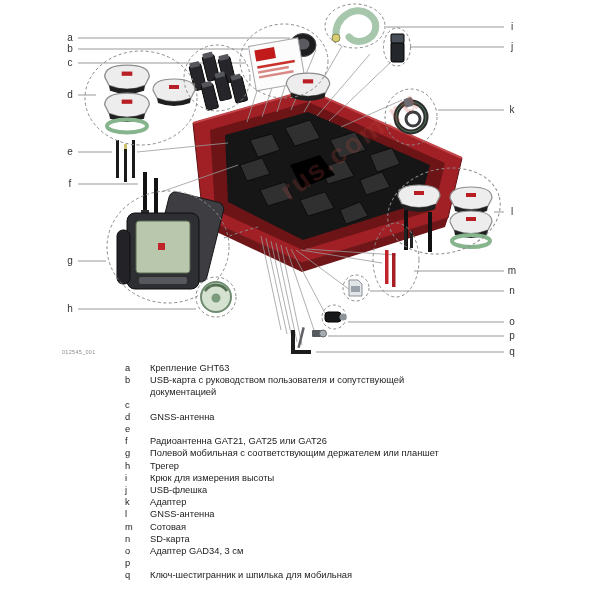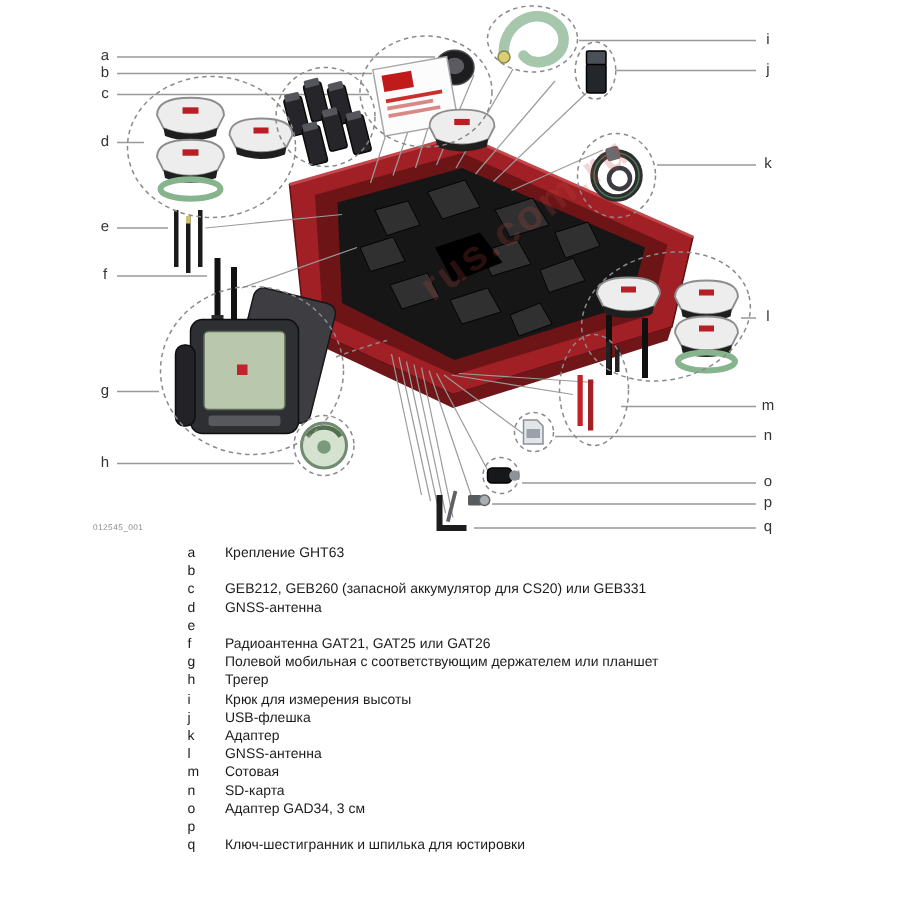--- a/index.html
+++ b/index.html
@@ -250,24 +250,25 @@
   <div class="watermark">rus.com.ru</div>
   <div class="figure-id">012545_001</div>
 
   <div id="legend">
       <div class="legend-row">
         <span class="legend-key">a</span>
         <span class="legend-label">Крепление GHT63</span>
       </div>
       <div class="legend-row">
         <span class="legend-key">b</span>
+        <span class="legend-label">USB-карта с руководством пользователя и сопутствующей
+документацией</span>
       </div>
       <div class="legend-row">
         <span class="legend-key">c</span>
-        <span class="legend-label">GEB212, GEB260 (запасной аккумулятор для CS20) или GEB331</span>
       </div>
       <div class="legend-row">
         <span class="legend-key">d</span>
         <span class="legend-label">GNSS-антенна</span>
       </div>
       <div class="legend-row">
         <span class="legend-key">e</span>
       </div>
       <div class="legend-row">
         <span class="legend-key">f</span>
@@ -307,17 +308,17 @@
       </div>
       <div class="legend-row">
         <span class="legend-key">o</span>
         <span class="legend-label">Адаптер GAD34, 3 см</span>
       </div>
       <div class="legend-row">
         <span class="legend-key">p</span>
       </div>
       <div class="legend-row">
         <span class="legend-key">q</span>
-        <span class="legend-label">Ключ-шестигранник и шпилька для юстировки</span>
+        <span class="legend-label">Ключ-шестигранник и шпилька для мобильная</span>
       </div>
     </div>
 
 </div>
 
 </body></html>

